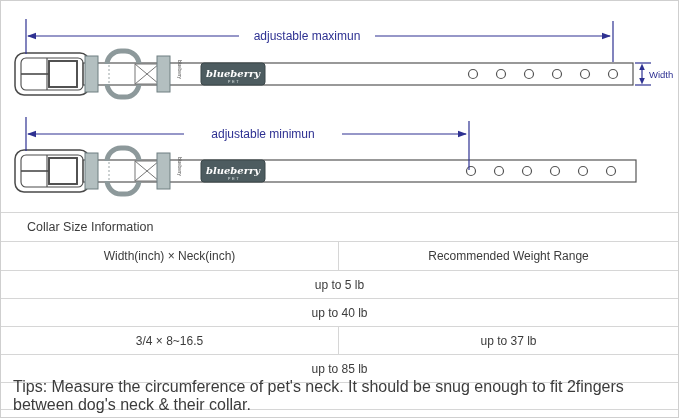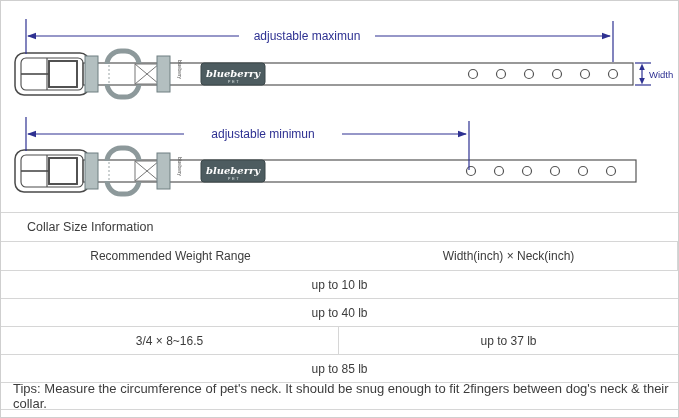--- a/index.html
+++ b/index.html
@@ -17,21 +17,21 @@
     font-size:12.5px;
   }
   .t-head,.trow{display:flex;border-bottom:1px solid #d6d6d6;box-sizing:border-box;}
   .t-head{height:29px;}
   .trow{height:28px;}
   .cell{display:flex;align-items:center;justify-content:center;box-sizing:border-box;font-size:12px;}
   .cell.left{width:338px;border-right:1px solid #d6d6d6;}
   .cell.right{flex:1;}
   .t-tips{
     height:27px;display:flex;align-items:center;padding-left:12px;
-    border-bottom:1px solid #d6d6d6;box-sizing:border-box;font-size:13px;
+    border-bottom:1px solid #d6d6d6;box-sizing:border-box;font-size:16px;
   }
   .dim{stroke:#2e3192;stroke-width:1.2;fill:none;}
   .dimfill{fill:#2e3192;stroke:none;}
   .dimtext{fill:#2e3192;font-family:"Liberation Sans",sans-serif;}
   .strap{fill:#ffffff;stroke:#555555;stroke-width:1.2;}
   .hole{fill:#ffffff;stroke:#555555;stroke-width:1.2;}
   .buckleln{fill:none;stroke:#4a4a4a;}
   .keeper{fill:#b3bfc0;stroke:#6f7f81;stroke-width:1;}
   .stitch{stroke:#9aa4a5;stroke-width:1;stroke-dasharray:2,2;fill:none;}
   .xbox{fill:#ffffff;stroke:#777777;stroke-width:1;}
@@ -171,26 +171,26 @@
         <text class="dimtext" x="262" y="137" text-anchor="middle" font-size="12">adjustable minimun</text>
       </g>
     </g>
   </svg>
 
   <div class="size-table">
 
     <div class="t-title">Collar Size Information</div>
 
     <div class="t-head">
+      <div class="cell left">Width(inch)  ×  Neck(inch)</div>
       <div class="cell right">Recommended Weight Range</div>
-      <div class="cell left">Width(inch)  ×  Neck(inch)</div>
-    </div>
-
-    <div class="trow">
-      <div class="cell right">up to 10 lb</div>
+    </div>
+
+    <div class="trow">
+      <div class="cell right">up to 5 lb</div>
     </div>
 
     <div class="trow">
       <div class="cell right">up to 40 lb</div>
     </div>
 
     <div class="trow">
       <div class="cell left">3/4 × 8~16.5</div>
       <div class="cell right">up to 37 lb</div>
     </div>

